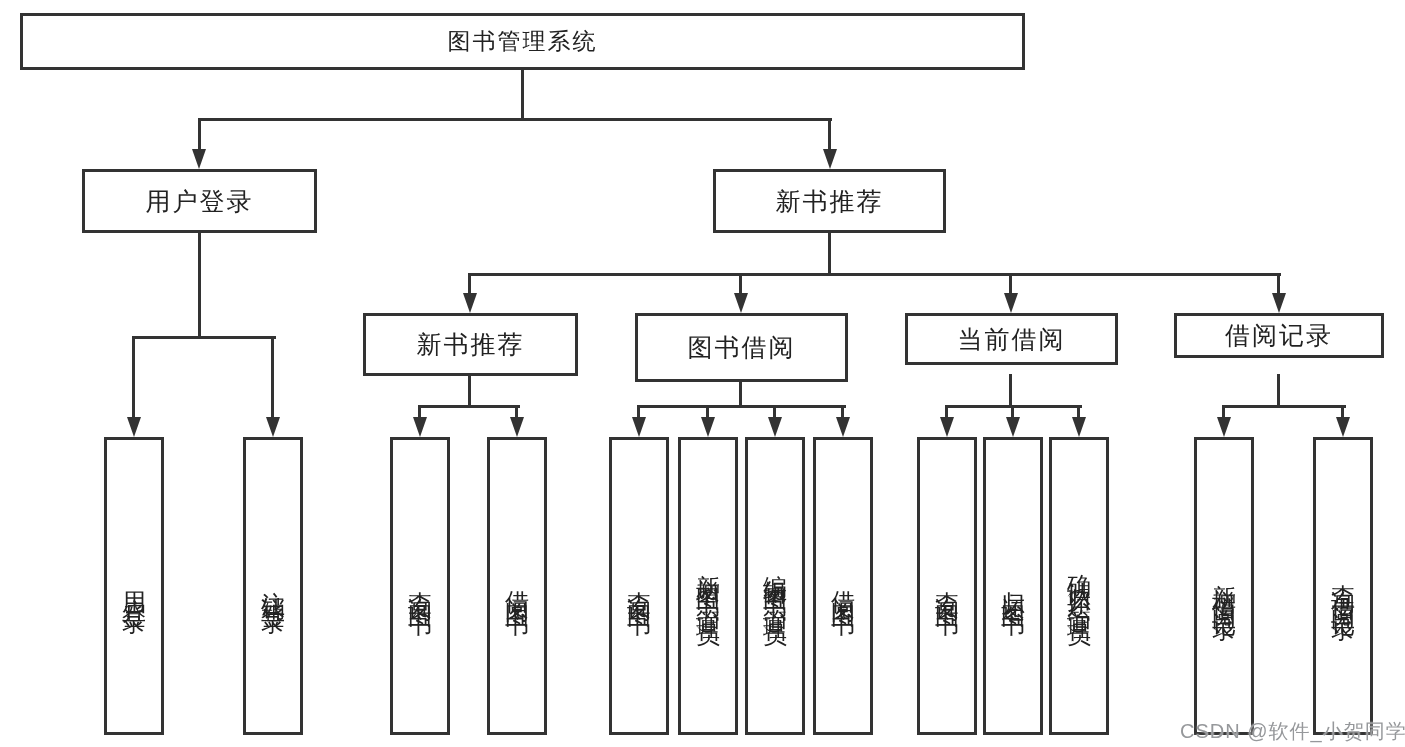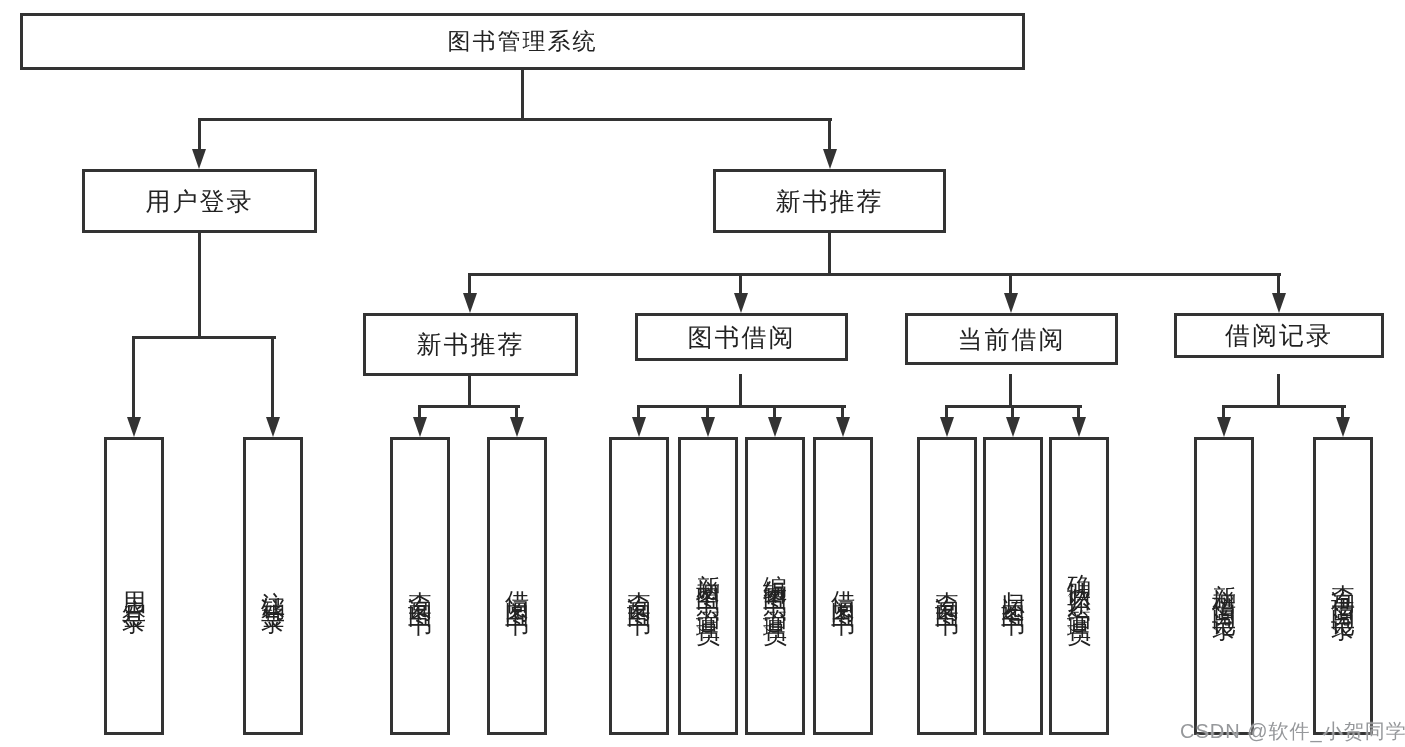--- a/index.html
+++ b/index.html
@@ -100,21 +100,21 @@
   <div class="box" style="left:82px;top:169px;width:235px;height:64px">
     <span class="lbl">用户登录</span>
   </div>
   <div class="box" style="left:713px;top:169px;width:233px;height:64px">
     <span class="lbl">新书推荐</span>
   </div>
 
   <div class="box" style="left:363px;top:313px;width:215px;height:63px">
     <span class="lbl">新书推荐</span>
   </div>
-  <div class="box" style="left:635px;top:313px;width:213px;height:48px">
+  <div class="box" style="left:635px;top:313px;width:213px;height:69px">
     <span class="lbl">图书借阅</span>
   </div>
   <div class="box" style="left:905px;top:313px;width:213px;height:52px">
     <span class="lbl">当前借阅</span>
   </div>
   <div class="box" style="left:1174px;top:313px;width:210px;height:45px">
     <span class="lbl">借阅记录</span>
   </div>
 
   <div class="box" style="left:104px;top:437px;width:60px;height:298px">

